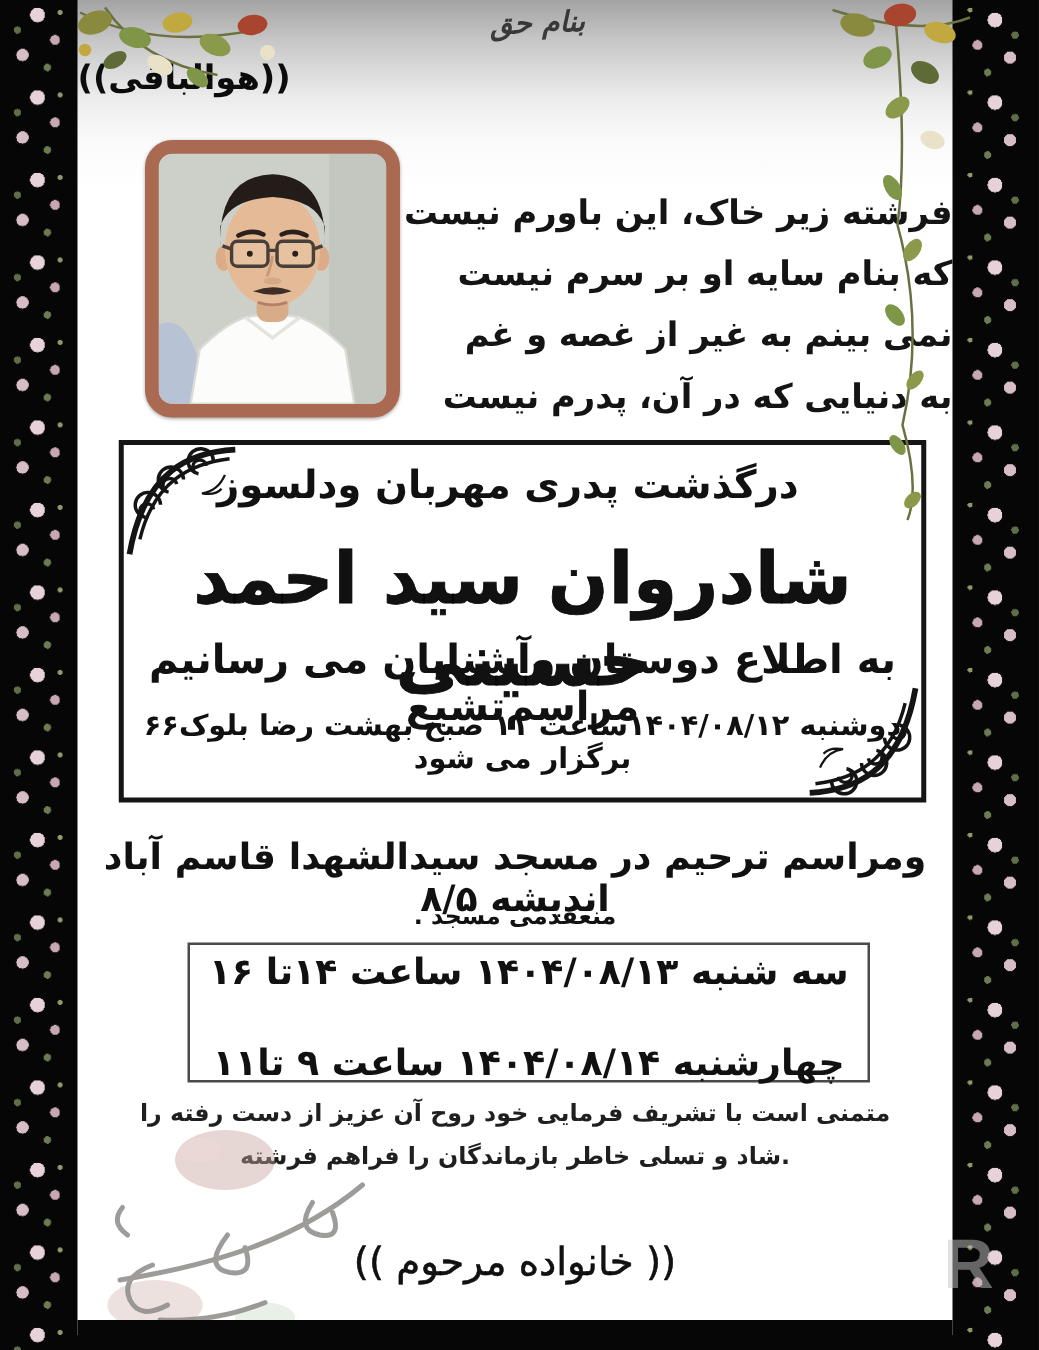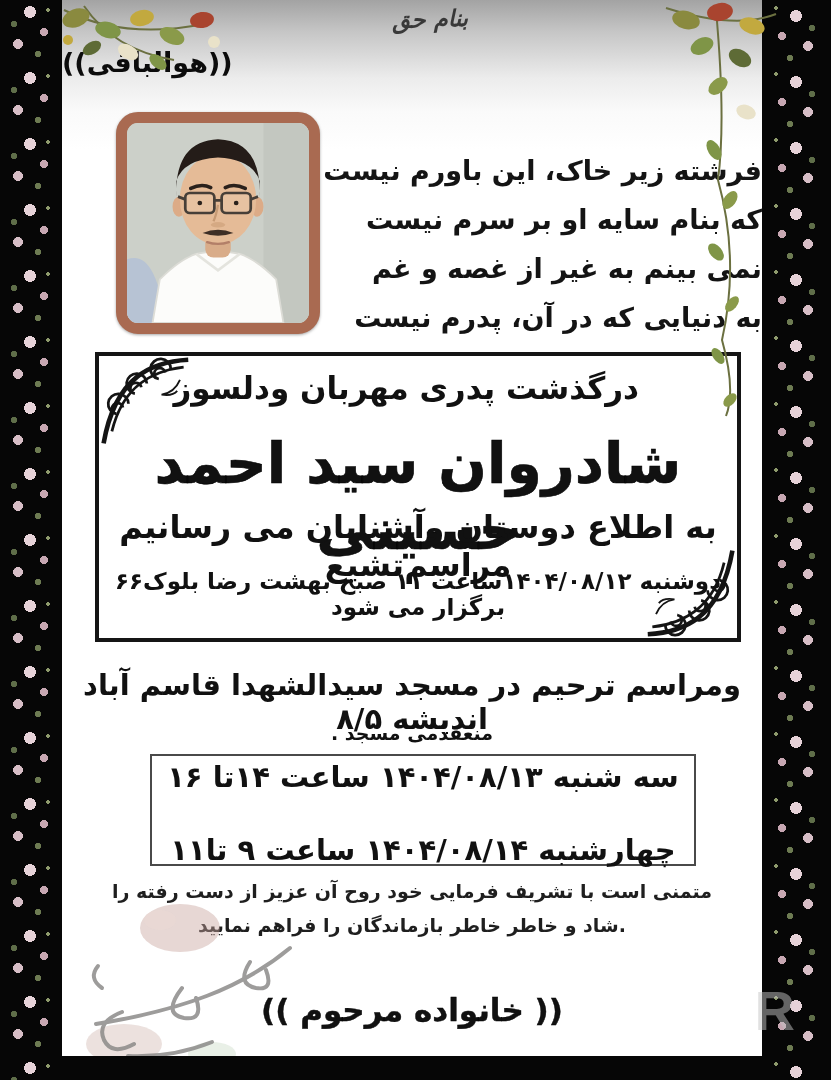--- a/index.html
+++ b/index.html
@@ -77,21 +77,21 @@
   .memorial-location{top:668px;left:0;width:100%;text-align:center;font-size:29px;font-weight:bold;}
   .memorial-holding{top:722px;left:0;width:100%;text-align:center;font-size:19px;font-weight:bold;}
   .box2{
     left:88px;top:754px;width:546px;height:112px;background:#fff;
     border:2px solid #4a4a4a;display:flex;flex-direction:column;justify-content:space-around;
     align-items:center;box-sizing:border-box;padding:4px 0;gap:39px;
   }
   .box2 .row{font-size:29px;font-weight:bold;white-space:nowrap;}
   .closing1{top:880px;left:0;width:100%;text-align:center;font-size:19px;font-weight:bold;color:#1f1f1f;}
   .closing2{top:914px;left:0;width:100%;text-align:center;font-size:19px;font-weight:bold;color:#1f1f1f;}
-  .family{top:992px;left:0;width:100%;text-align:center;font-size:31px;font-weight:bold;
+  .family{top:992px;left:0;width:100%;text-align:center;font-size:31px;font-weight:normal;
     -webkit-text-stroke:.4px #000;}
   
   .corner-ornament{pointer-events:none;}
   .corner-ornament.tl{left:54px;top:0;}
   .corner-ornament.tr{right:40px;top:0;}
   .signature-watermark{left:0;top:892px;opacity:.55;}
   .r-watermark{
     right:36px;top:978px;font-family:"Liberation Sans",sans-serif;
     font-size:56px;font-weight:bold;color:#c4c4c4;opacity:.5;direction:ltr;
   }
@@ -173,21 +173,21 @@
 
     <div class="abs memorial-location">ومراسم ترحیم در مسجد سیدالشهدا  قاسم آباد اندیشه ۸/۵</div>
     <div class="abs memorial-holding">منعقدمی مسجد .</div>
 
     <div class="abs box2">
       <div class="row">سه شنبه ۱۴۰۴/۰۸/۱۳ ساعت ۱۴تا ۱۶</div>
       <div class="row">چهارشنبه ۱۴۰۴/۰۸/۱۴ ساعت ۹ تا۱۱</div>
     </div>
 
     <div class="abs closing1">متمنی است با تشریف فرمایی خود روح آن عزیز از دست رفته را</div>
-    <div class="abs closing2">.شاد و خاطر خاطر بازماندگان را فراهم نمایید</div>
+    <div class="abs closing2">.شاد و تسلی خاطر بازماندگان را فراهم فرشته</div>
     <div class="abs family">((  خانواده مرحوم  ))</div>
 
     <svg class="abs signature-watermark" width="240" height="176" viewBox="0 0 240 176">
       <ellipse cx="118" cy="36" rx="40" ry="24" fill="#c7a39c" opacity=".8"></ellipse>
       <ellipse cx="98" cy="28" rx="16" ry="10" fill="#d8bab2" opacity=".8"></ellipse>
       <ellipse cx="62" cy="152" rx="38" ry="20" fill="#ccb0a9" opacity=".7"></ellipse>
       <ellipse cx="150" cy="162" rx="24" ry="12" fill="#bcd0b8" opacity=".6"></ellipse>
       <g fill="none" stroke="#2e2b28" stroke-width="4" stroke-linecap="round" opacity=".85">
         <path d="M228,56 C180,96 120,118 34,132"></path>
         <path d="M188,70 q-14,22 6,26 q18,3 10,-18"></path>

